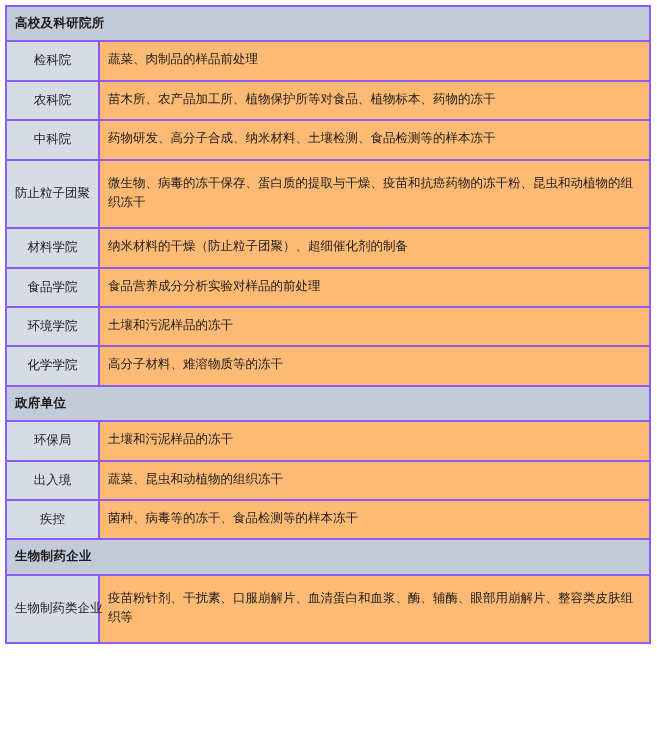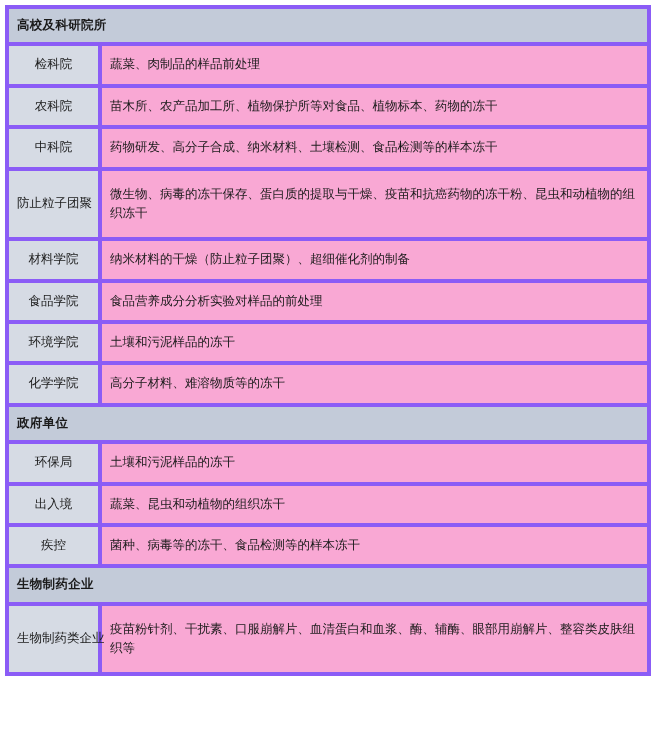--- a/index.html
+++ b/index.html
@@ -18,21 +18,21 @@
     width: 657px;
     box-sizing: border-box;
     padding: 5px 5px 6px 5px;
   }
   table.app-table {
     width: 646px;
     border-collapse: collapse;
     table-layout: fixed;
   }
   table.app-table td {
-    border: 4px solid #8b5cf6;
+    border: 2px solid #8b5cf6;
     vertical-align: middle;
     padding: 9px 8px 9px 8px;
     line-height: 1.55;
   }
   .col-cat { width: 93px; }
   .col-desc { width: auto; }
 
   tr.section-row td {
     background: #c3cbd9;
     font-weight: bold;
@@ -40,22 +40,23 @@
     padding: 7px 8px 7px 8px;
     letter-spacing: 0.3px;
   }
   tr.item-row td.cat {
     background: #d6dbe4;
     color: #1b1b1b;
     white-space: nowrap;
     text-align: center;
   }
   tr.item-row td.desc {
-    background: #f9a8d4;
+    background: #fdba74;
     color: #1b1b1b;
+    font-family: Liberation Mono, monospace;
   }
   tr.item-row.tall td {
     padding-top: 14px;
     padding-bottom: 14px;
   }
 </style>
 </head>
 <body>
 
 <div class="table-wrap">

